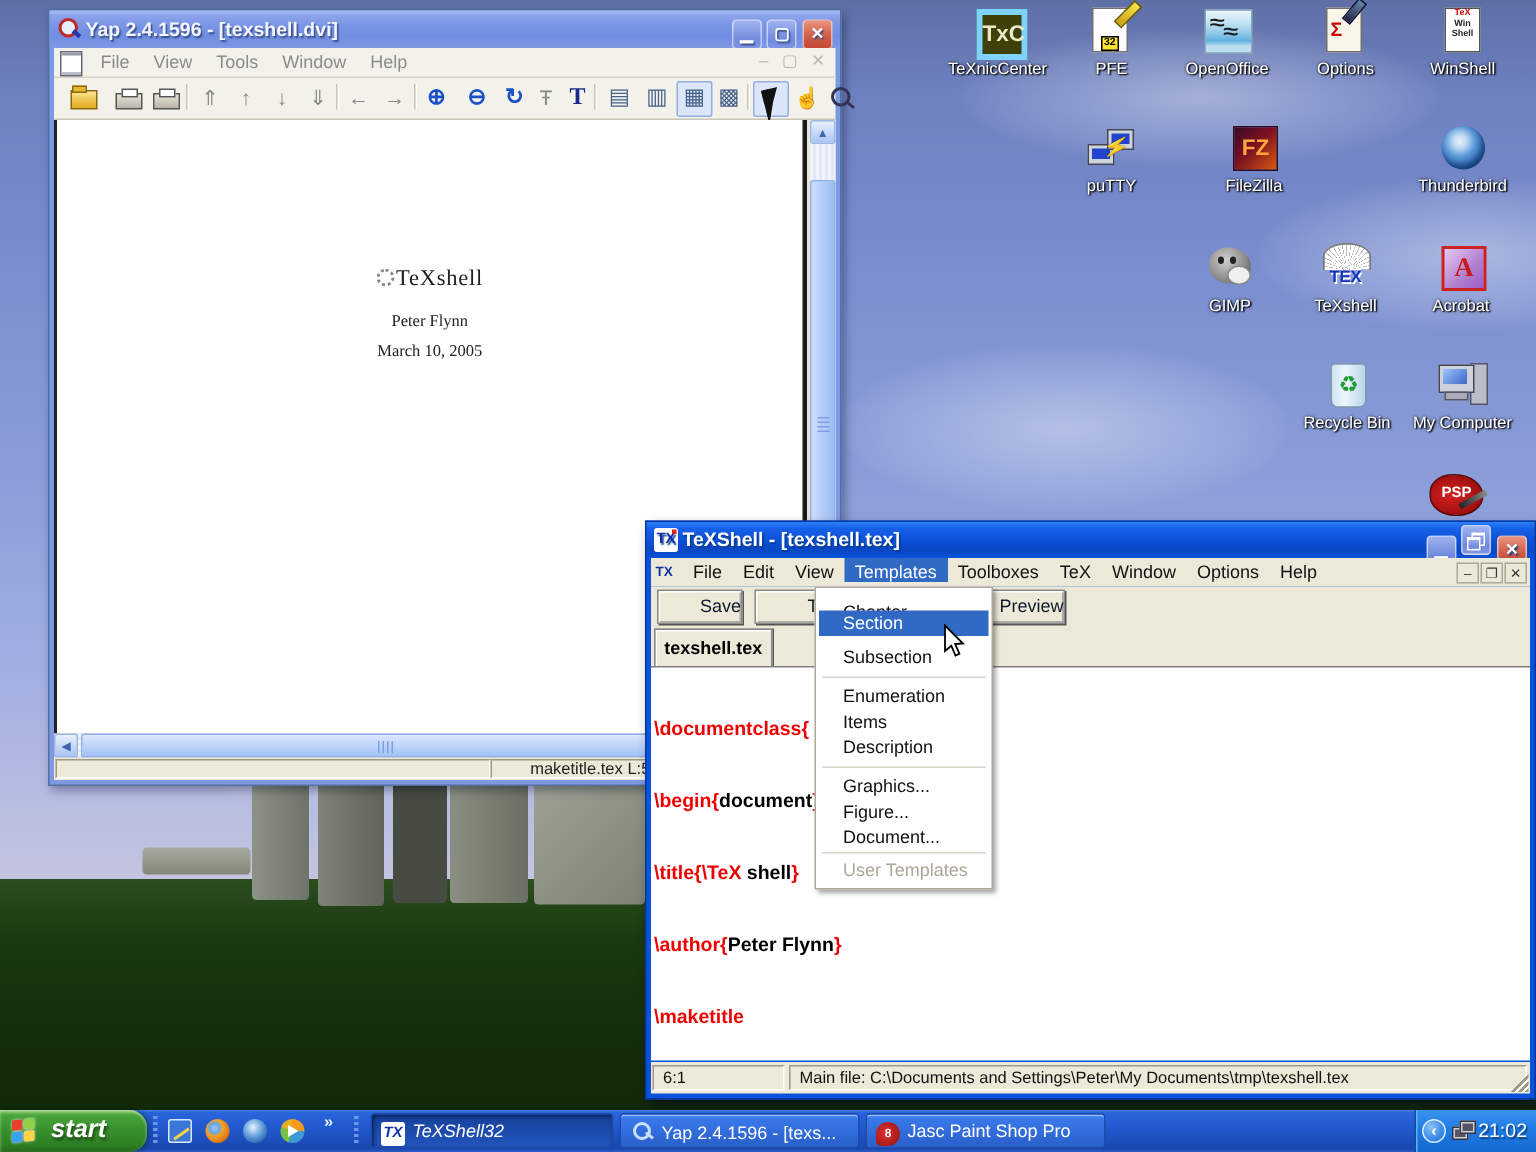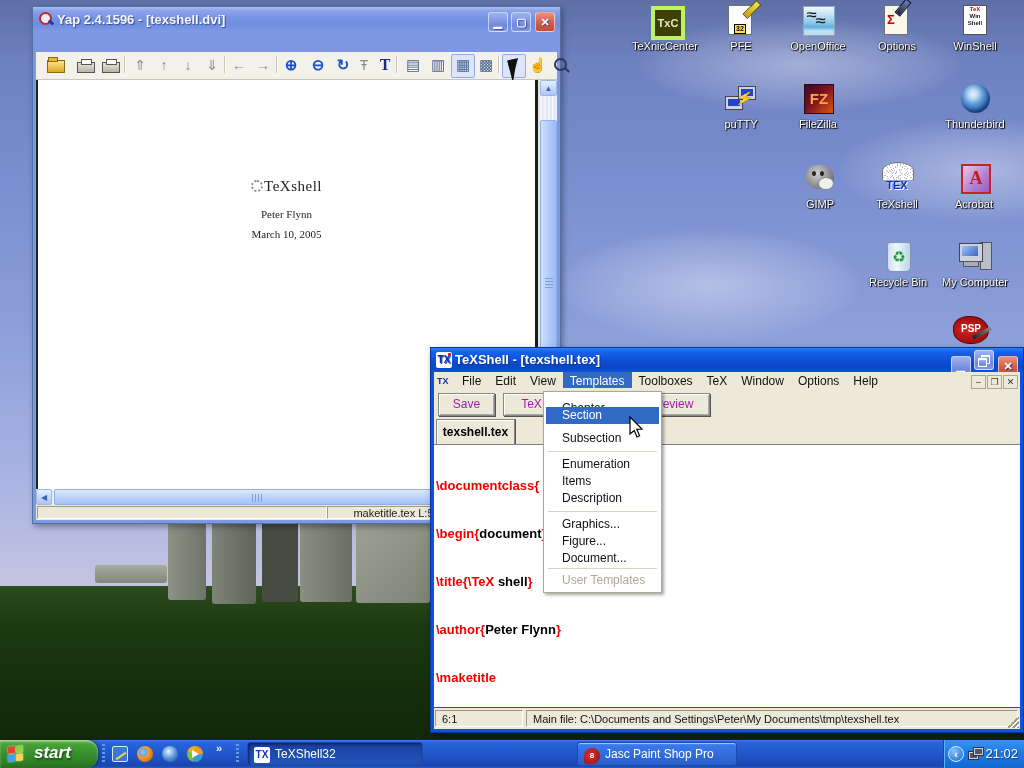--- a/index.html
+++ b/index.html
@@ -11,22 +11,22 @@
   .cloud{position:absolute;border-radius:50%;filter:blur(2px);
          background:radial-gradient(ellipse at center,rgba(255,255,255,.38) 0%,rgba(255,255,255,.12) 55%,transparent 75%);}
   .grass{position:absolute;left:0;top:586px;width:1024px;height:182px;
          background:linear-gradient(180deg,#2c4d1e 0%,#1b3a11 22%,#142d0b 60%,#112708 100%);}
   .stone{position:absolute;border-radius:3px;}
   
   .dicell{position:absolute;width:78px;text-align:center;z-index:5;cursor:default;}
   .dicon{width:34px;height:34px;margin:0 auto;position:relative;}
   .dlabel{margin-top:2px;font-size:11px;color:#fff;text-shadow:1px 1px 1px #000,0 0 2px #000;line-height:12px;}
   .ic{position:absolute;}
-  .ic-txc{left:3px;top:2px;width:26px;height:26px;background:#3f3f0a;border:4px solid #bef264;
-          color:#e9e9c4;font-weight:bold;font-size:11px;line-height:26px;}
+  .ic-txc{left:3px;top:2px;width:26px;height:26px;background:#3f3f0a;border:4px solid #7dd3fc;
+          color:#e9e9c4;font-weight:bold;font-size:15px;line-height:26px;}
   .ic-page{left:4px;top:1px;width:22px;height:28px;background:#fdfdfd;border:1px solid #707070;}
   .pencil{position:absolute;right:-4px;top:2px;width:18px;height:5px;background:linear-gradient(90deg,#caa20a,#f7e24a);
           transform:rotate(-45deg);border:1px solid #6b5a00;}
   .badge32{position:absolute;left:10px;top:20px;background:#ffe431;border:1px solid #000;color:#000;
            font-size:7px;font-weight:bold;padding:0 1px;line-height:8px;}
   .ic-oo{left:2px;top:2px;width:30px;height:28px;background:linear-gradient(180deg,#eef6fb 0%,#bfe2f2 30%,#8fc8ea 55%,#5fb0e0 72%,#bcdef0 85%);
          border:1px solid #8aa8bb;color:#111;font-weight:bold;}
   .ic-oo span{position:absolute;font-size:13px;line-height:10px;color:#1a1a1a;transform:scaleX(1.4);}
   .ic-we{left:4px;top:1px;width:22px;height:28px;background:#fbf6ea;border:1px solid #707070;}
   .ic-we .sig{position:absolute;left:2px;top:6px;color:#c00;font-weight:bold;font-size:13px;}
@@ -145,21 +145,21 @@
   .tx-menu .mi{display:inline-block;padding:2px 7px 0 7px;}
   .tx-menu .mi.sel{background:#316ac5;color:#fff;padding-top:2px;}
   .tx-menu .micon{display:inline-block;width:15px;height:14px;margin:2px 3px 0 3px;vertical-align:top;
                   color:#1133aa;font-weight:bold;font-size:9px;line-height:14px;background:#ece9d8;}
   .mdictl{float:right;margin:2px 2px 0 0;}
   .mdictl span{display:inline-block;width:15px;height:14px;border:1px solid #aca899;background:#ece9d8;color:#333;
                font-size:9px;line-height:12px;text-align:center;box-sizing:border-box;margin-left:1px;}
   .tx-tools{position:absolute;left:3px;top:43px;right:3px;height:27px;background:#ece9d8;}
   .txbtn{position:absolute;top:2px;height:23px;background:#ece9d8;border:1px solid #888;
          box-shadow:inset 1px 1px 0 #fff,inset -1px -1px 0 #aaa,1px 1px 0 #555;
-         font-size:12px;color:#a21caf;text-align:center;line-height:21px;box-sizing:border-box;}
+         font-size:12px;color:#0f172a;text-align:right;line-height:21px;box-sizing:border-box;}
   .tx-tabrow{position:absolute;left:3px;top:70px;right:3px;height:26px;background:#ece9d8;border-bottom:1px solid #9d9a88;}
   .tx-tab{position:absolute;left:2px;top:1px;width:77px;height:25px;background:#ece9d8;
           border:1px solid #888;border-bottom:none;box-shadow:inset 1px 1px 0 #fff,1px 0 0 #555;
           font-weight:bold;font-size:12px;text-align:center;line-height:24px;color:#000;}
   .tx-editor{position:absolute;left:3px;top:96px;right:3px;height:263px;background:#fff;border-top:1px solid #808080;
              font-size:13px;font-weight:bold;line-height:16px;white-space:pre;overflow:hidden;padding:1px 0 0 2px;box-sizing:border-box;}
   .cmd{color:#ee0000;}
   .arg{color:#000;}
   .tx-status{position:absolute;left:3px;bottom:3px;right:3px;height:21px;background:#ece9d8;font-size:11px;color:#111;}
   .txs-pane{position:absolute;top:2px;bottom:2px;border:1px solid;border-color:#9d9a88 #fff #fff #9d9a88;line-height:16px;padding:0 6px;box-sizing:border-box;}
@@ -279,21 +279,21 @@
             <i></i>
           </span>
           <span class="mini-pc" style="left:13px;top:0;">
             <i></i>
           </span>
           <span class="bolt">⚡</span>
         </span>
     </div>
     <div class="dlabel">puTTY</div>
   </div>
-  <div class="dicell" style="left:779px;top:82px;">
+  <div class="dicell" style="left:797px;top:82px;">
     <div class="dicon">
         <span class="ic ic-fz">FZ</span>
       </div>
     <div class="dlabel">FileZilla</div>
   </div>
   <div class="dicell" style="left:936px;top:82px;">
     <div class="dicon">
         <span class="ic ic-tb"></span>
       </div>
     <div class="dlabel">Thunderbird</div>
@@ -348,20 +348,24 @@
       <span class="ticon-yap">
           <span class="lens"></span>
           <span class="hdl"></span>
         </span>
       <span class="txt">Yap 2.4.1596 - [texshell.dvi]</span>
       <span class="capbtns">
         <span class="tbtn b-min">▁</span>
         <span class="tbtn b-max">▢</span>
         <span class="tbtn b-close">✕</span>
       </span>
+    </div>
+    <div class="yap-menu">
+      <span class="dvi-doc"></span><span class="mi">File</span><span class="mi">View</span><span class="mi">Tools</span><span class="mi">Window</span><span class="mi">Help</span>
+      <span class="ghost">– ▢ ✕</span>
     </div>
     <div class="yap-tools">
       <span class="ti" style="left:8px;">
           <span class="fold"></span>
         </span>
       <span class="ti" style="left:38px;">
           <span class="prnt"></span>
         </span>
       <span class="ti" style="left:63px;">
           <span class="prnt"></span>
@@ -496,22 +500,25 @@
       <span class="slabel">start</span>
     </div>
     <span class="qlsep" style="left:102px;"></span>
     <span class="qli qli-desk" style="left:112px;"></span>
     <span class="qli qli-ff" style="left:137px;"></span>
     <span class="qli qli-tb" style="left:162px;"></span>
     <span class="qli qli-wmp" style="left:187px;"></span>
     <span class="chev">»</span>
     <span class="qlsep" style="left:236px;"></span>
 
-    <span class="taskbtn active" style="left:247px;width:176px;">
+    <span class="taskbtn active" style="left:247px;width:162px;font-style:italic;">
       <span class="bicon bicon-tex">TX</span><span>TeXShell32</span>
+    </span>
+    <span class="taskbtn" style="left:413px;width:160px;">
+      <span class="bicon bicon-yap"><span class="lens"></span><span class="hdl"></span></span><span>Yap 2.4.1596 - [texs...</span>
     </span>
     <span class="taskbtn" style="left:577px;width:160px;">
       <span class="bicon bicon-psp">8</span><span>Jasc Paint Shop Pro</span>
     </span>
 
     <div id="tray">
       <span class="tray-chev">‹</span>
       <span class="tray-net">
         <span class="m" style="left:0;top:4px;">
             <i></i>

